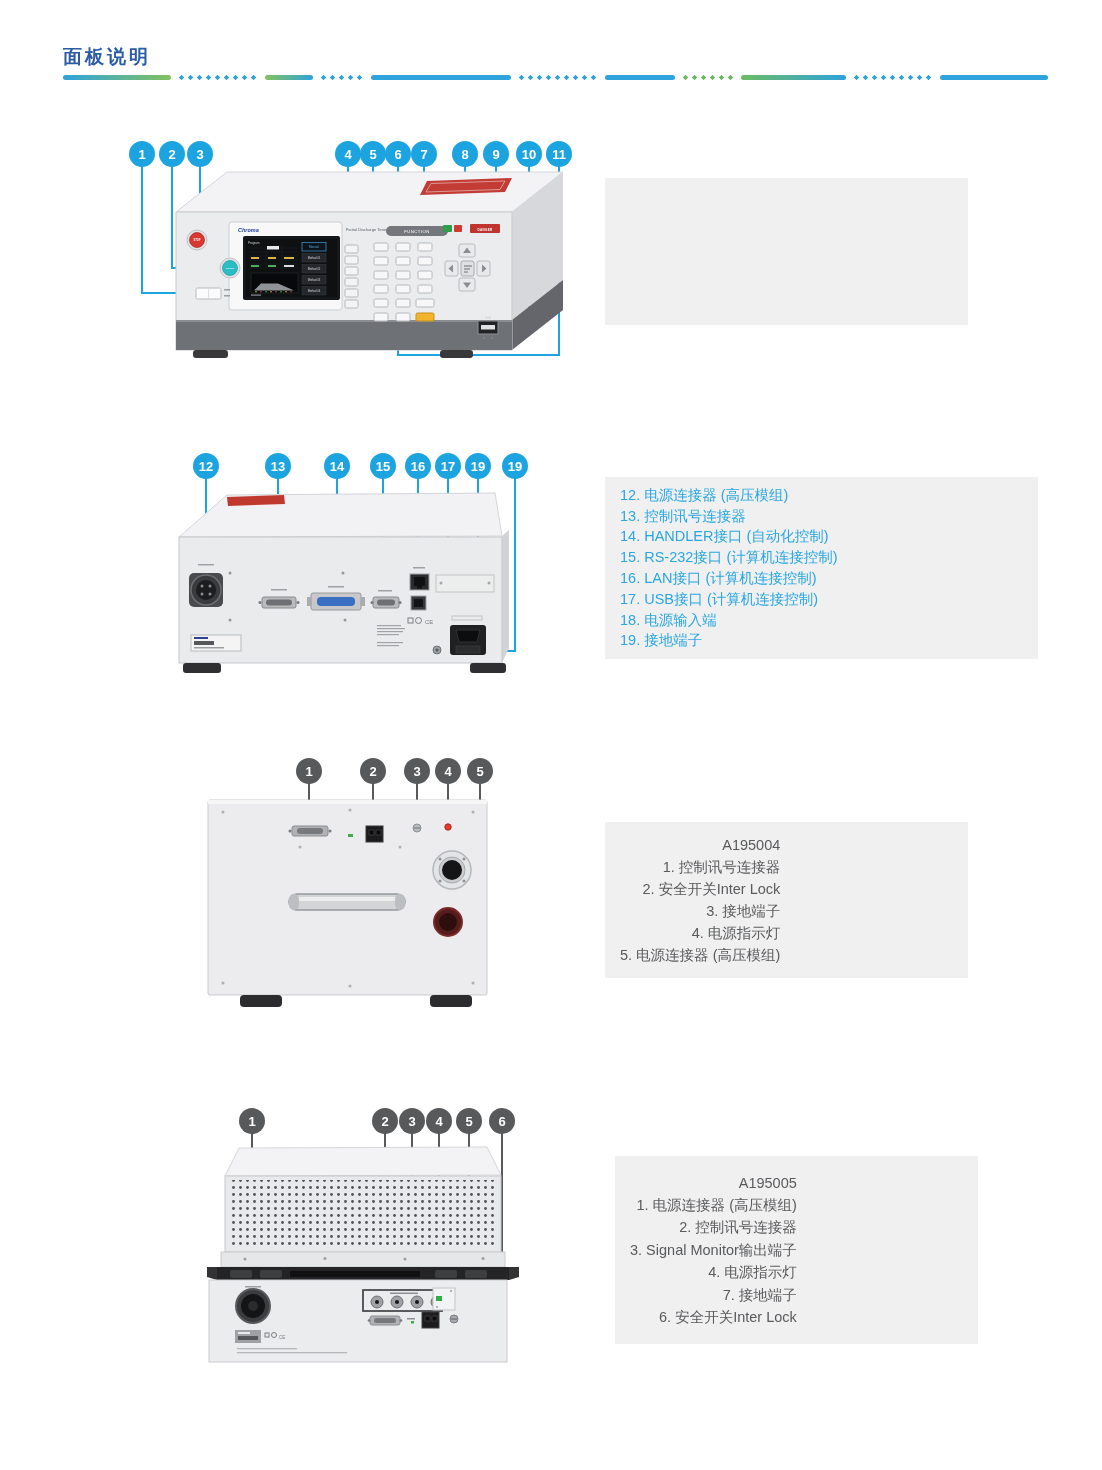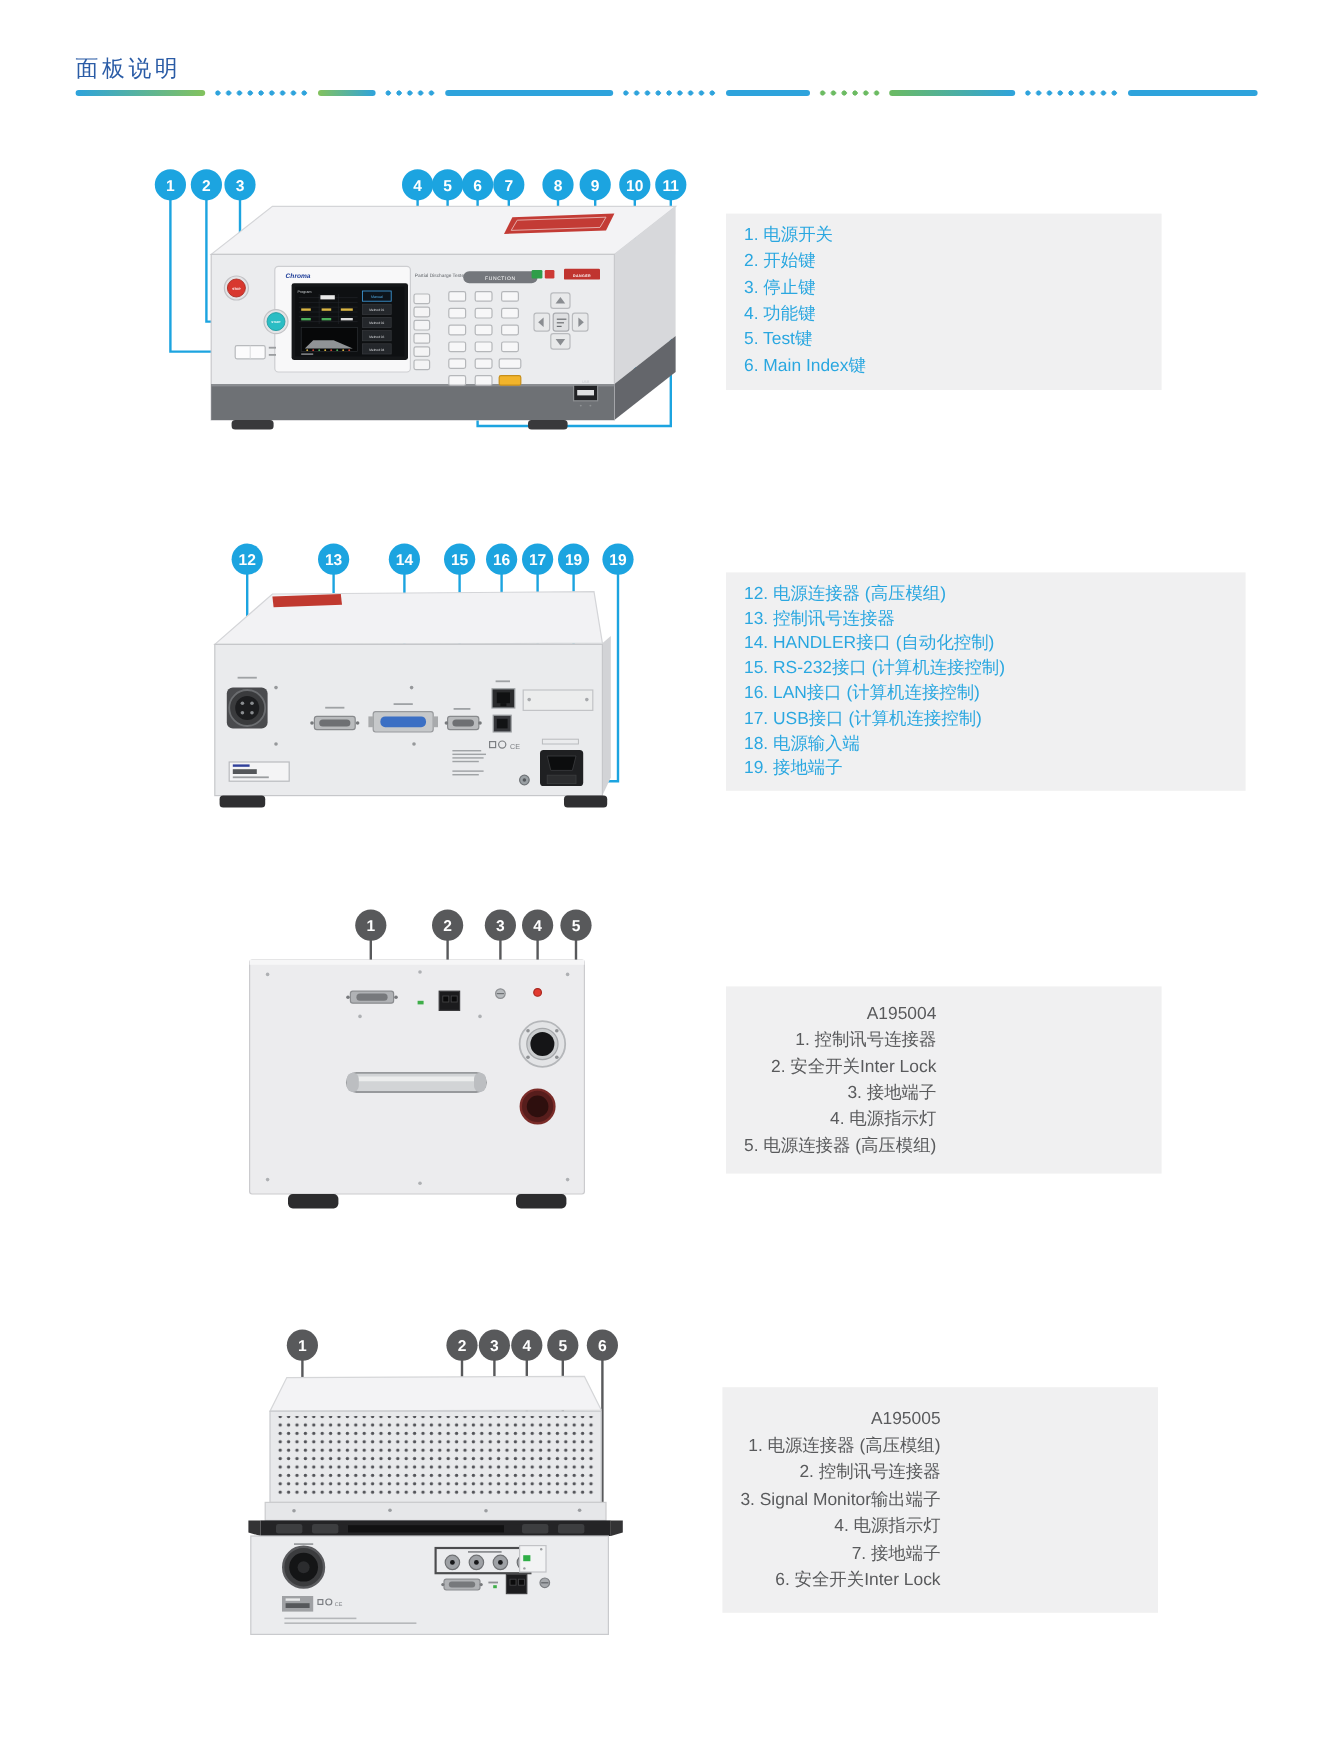--- a/index.html
+++ b/index.html
@@ -1,18 +1,18 @@
 <!DOCTYPE html>
 <html><head>
 <meta charset="utf-8">
 <style>
   html,body{margin:0;padding:0;background:#ffffff;}
   .page{position:relative;width:1102px;height:1470px;background:#ffffff;overflow:hidden;
         font-family:"Liberation Sans","DejaVu Sans",sans-serif;}
-  .page-title{position:absolute;left:63px;top:44px;font-size:19px;font-weight:normal;
+  .page-title{position:absolute;left:63px;top:44px;font-size:19px;font-weight:bold;
         color:#2b5ca6;letter-spacing:3px;}
   .sep{position:absolute;left:63px;top:74px;height:6px;display:flex;align-items:center;gap:8px;}
   .sep .bar{height:5px;border-radius:2.5px;}
   .sep .dots{height:5px;background-image:radial-gradient(circle at 2.5px 2.5px,#2ea3dc 2px,rgba(0,0,0,0) 2.3px);
         background-size:9px 5px;background-repeat:repeat-x;}
   .sep .dots.g{background-image:radial-gradient(circle at 2.5px 2.5px,#6cbb62 2px,rgba(0,0,0,0) 2.3px);}
   .b1{width:108px;background:linear-gradient(90deg,#2ea3dc,#83c25d);}
   .b2{width:48px;background:linear-gradient(90deg,#83c25d,#2ea3dc);}
   .b3{width:140px;background:#2ea3dc;}
   .b5{width:105px;background:linear-gradient(90deg,#6cbb62,#2ea3dc);}
@@ -224,28 +224,20 @@
   <div class="callout blue" style="left:335px;top:141px">4</div>
   <div class="callout blue" style="left:360px;top:141px">5</div>
   <div class="callout blue" style="left:385px;top:141px">6</div>
   <div class="callout blue" style="left:411px;top:141px">7</div>
   <div class="callout blue" style="left:452px;top:141px">8</div>
   <div class="callout blue" style="left:483px;top:141px">9</div>
   <div class="callout blue" style="left:516px;top:141px">10</div>
   <div class="callout blue" style="left:546px;top:141px">11</div>
 
   <div class="legend blue-text" style="left:605px;top:178px;width:363px;height:147px">
-    <div class="lcol" style="width:167px">
-      <div class="legend-item">1. 电源开关</div>
-      <div class="legend-item">2. 开始键</div>
-      <div class="legend-item">3. 停止键</div>
-      <div class="legend-item">4. 功能键</div>
-      <div class="legend-item">5. Test键</div>
-      <div class="legend-item">6. Main Index键</div>
-    </div>
   </div>
 
   <svg class="art" style="left:170px;top:450px" width="400" height="230" viewBox="0 0 400 230">
     <g stroke="#1ca4e0" stroke-width="2" fill="none">
       <polyline points="36,16 36,122"></polyline>
       <polyline points="108,16 108,146"></polyline>
       <polyline points="167,16 167,142"></polyline>
       <polyline points="213,16 213,146"></polyline>
       <polyline points="248,16 248,123"></polyline>
       <polyline points="278,16 278,153 257,153"></polyline>
@@ -532,21 +524,21 @@
     </g>
   </svg>
 
   <div class="callout gray" style="left:239px;top:1108px">1</div>
   <div class="callout gray" style="left:372px;top:1108px">2</div>
   <div class="callout gray" style="left:399px;top:1108px">3</div>
   <div class="callout gray" style="left:426px;top:1108px">4</div>
   <div class="callout gray" style="left:456px;top:1108px">5</div>
   <div class="callout gray" style="left:489px;top:1108px">6</div>
 
-  <div class="legend gray-text" style="left:602px;top:1156px;width:363px;height:188px">
+  <div class="legend gray-text" style="left:615px;top:1156px;width:363px;height:188px">
     <div class="lcol">
       <div class="legend-item" style="line-height:22.4px">A195005</div>
       <div class="legend-item" style="line-height:22.4px">1. 电源连接器 (高压模组)</div>
       <div class="legend-item" style="line-height:22.4px">2. 控制讯号连接器</div>
       <div class="legend-item" style="line-height:22.4px">3. Signal Monitor输出端子</div>
       <div class="legend-item" style="line-height:22.4px">4. 电源指示灯</div>
       <div class="legend-item" style="line-height:22.4px">7. 接地端子</div>
       <div class="legend-item" style="line-height:22.4px">6. 安全开关Inter Lock</div>
     </div>
   </div>

